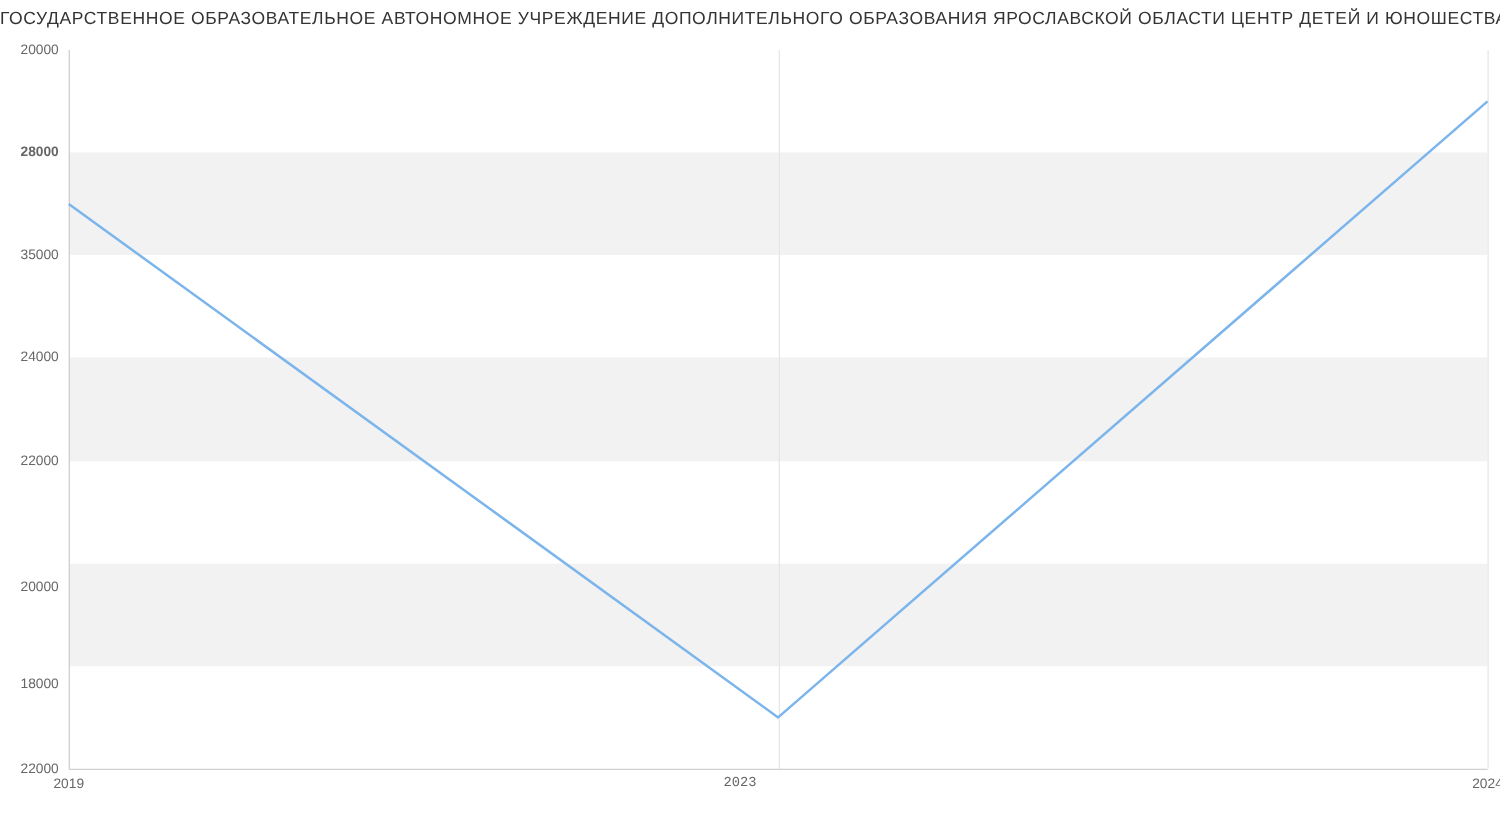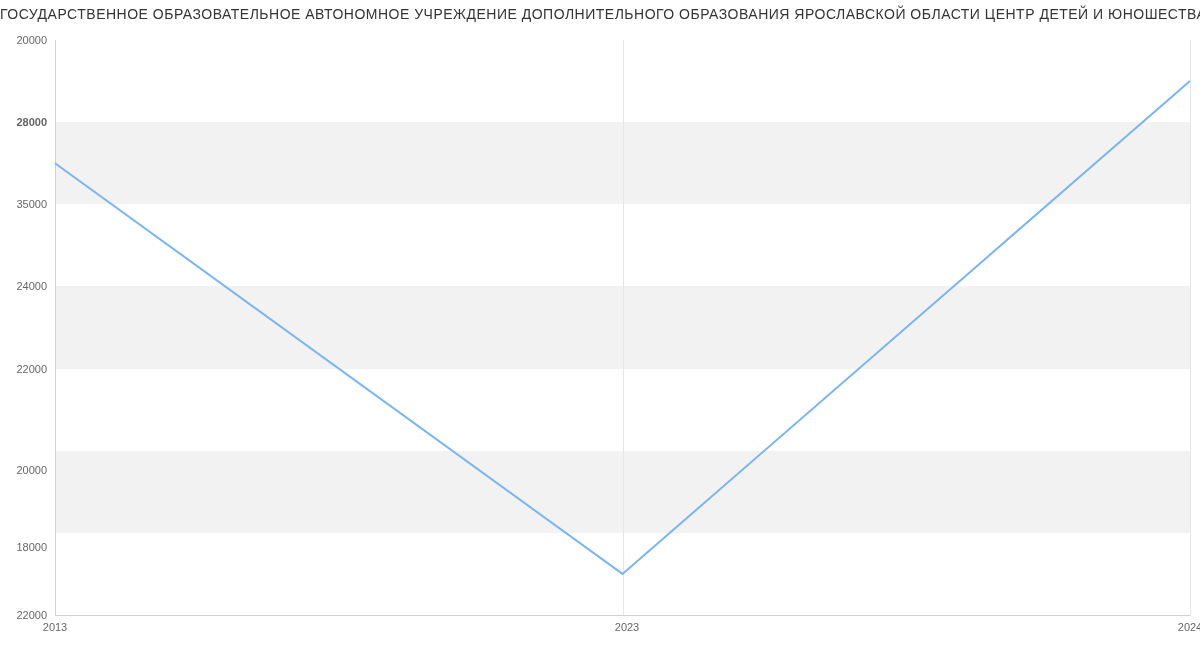--- a/index.html
+++ b/index.html
@@ -85,23 +85,23 @@
       <div class="band" style="top: 82.1429px; height: 82.1429px;"></div>
       <div class="ytick" style="top: 575px;">22000</div>
       <div class="ytick" style="top: 507px;">18000</div>
       <div class="ytick" style="top: 430px; margin-left: 21px;">20000</div>
       <div class="ytick" style="top: 328.571px;">22000</div>
       <div class="ytick" style="top: 246.429px;">24000</div>
       <div class="ytick" style="top: 164.286px;">35000</div>
       <div class="ytick" style="top: 82.1429px; font-weight: bold;">28000</div>
       <div class="ytick" style="top: 0px;">20000</div>
       <div class="vline" style="left: 0px;"></div>
-      <div class="xtick" style="left: 0px;">2013</div>
+      <div class="xtick" style="left: 0px;">2019</div>
       <div class="vline" style="left: 567.5px;"></div>
-      <div class="xtick" style="left: 572px;">2023</div>
+      <div class="xtick" style="left: 537px; font-family: Liberation Mono, monospace;">2023</div>
       <div class="vline" style="left: 1135px;"></div>
       <div class="xtick" style="left: 1135px;">2024</div>
       <div class="axis-line" style="left: 0px; top: 0px; width: 1px; height: 575px;"></div>
       <div class="axis-line" style="left: 0px; top: 575px; width: 1135px; height: 1px;"></div>
       <svg class="line" width="1135" height="575">
         <polyline points="0,123.21428571428572 567.5,533.9285714285714 1135,41.071428571428555" fill="none" stroke="#7cb5ec" stroke-width="2" stroke-linejoin="round"></polyline>
       </svg>
     </div>
 </div>
 

